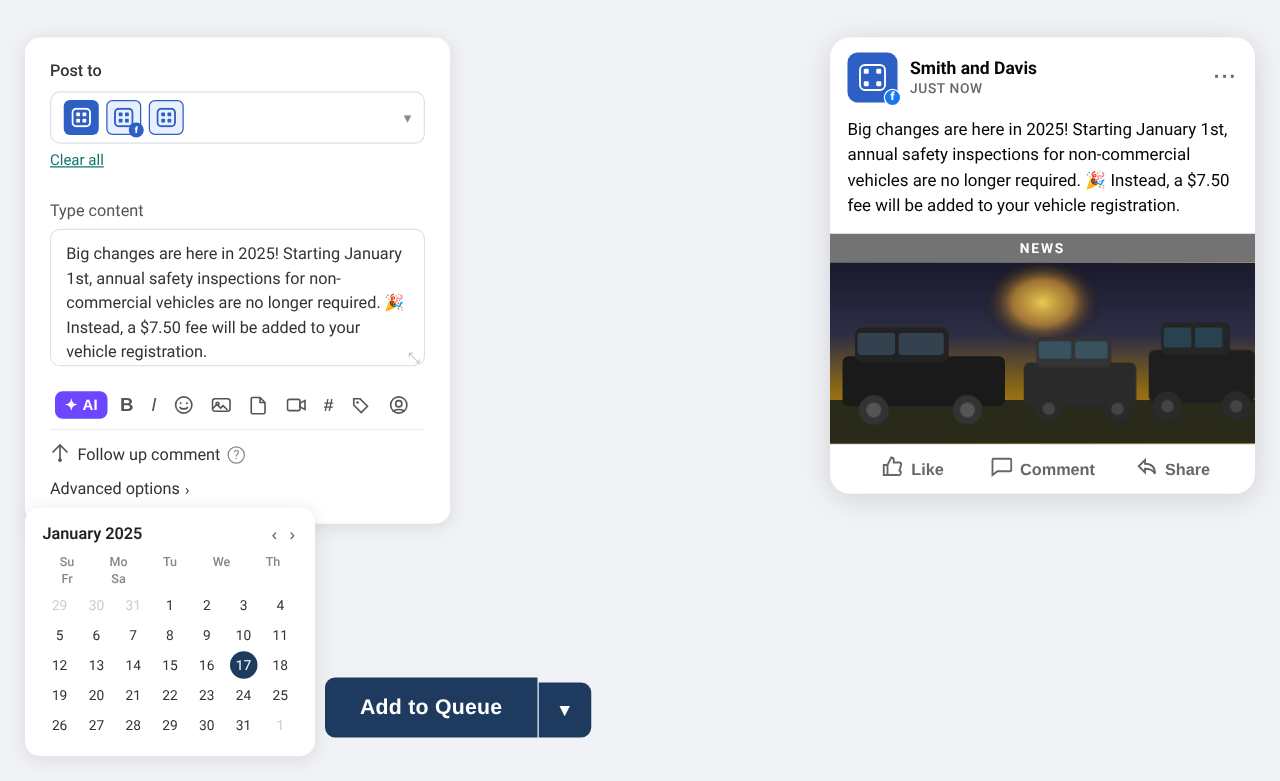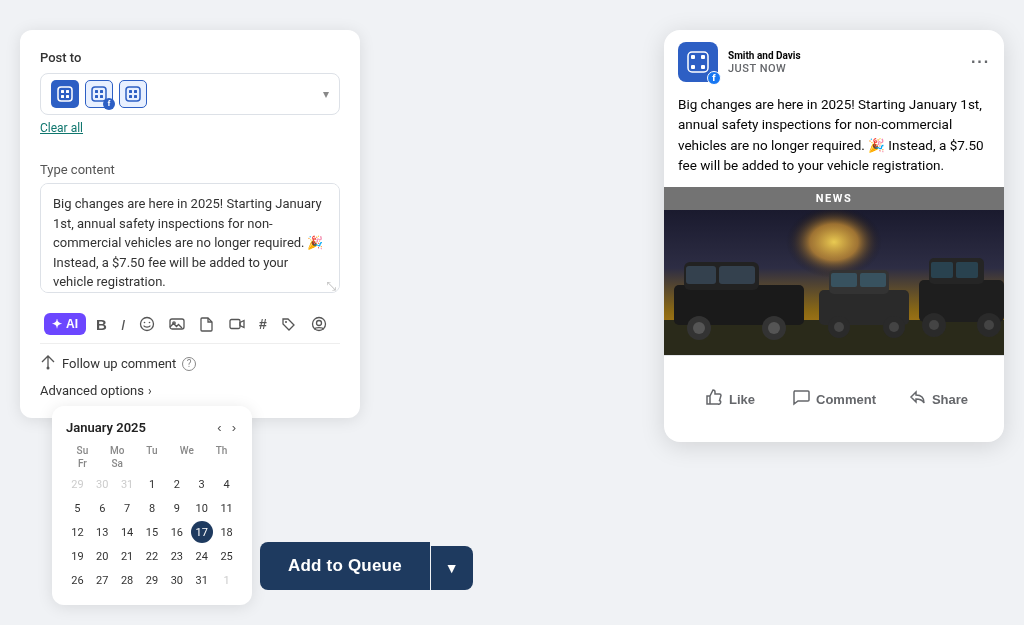--- a/index.html
+++ b/index.html
@@ -211,25 +211,24 @@
       color: #333;
       cursor: pointer;
     }
 
     
     .calendar-widget {
       background: #fff;
       border-radius: 12px;
       box-shadow: 0 2px 16px rgba(0,0,0,0.10);
       padding: 14px;
-      width: 200px;
+      width: 232px;
       position: absolute;
       bottom: 20px;
       left: 20px;
-      margin-left: 32px;
     }
 
     .calendar-header {
       display: flex;
       align-items: center;
       justify-content: space-between;
       margin-bottom: 10px;
     }
 
     .calendar-month-title {
@@ -385,21 +384,21 @@
       color: white;
       font-size: 8px;
       font-weight: bold;
     }
 
     .fb-post-meta {
       flex: 1;
     }
 
     .fb-post-name {
-      font-size: 10px;
+      font-size: 14px;
       font-weight: 700;
       color: #050505;
       line-height: 1.2;
     }
 
     .fb-post-time {
       font-size: 11px;
       color: #65676b;
       letter-spacing: 0.5px;
       text-transform: uppercase;
@@ -474,21 +473,21 @@
       transform: translateX(-50%);
       width: 60px;
       height: 60px;
       background: radial-gradient(circle, #ffdd55 0%, #f0a830 40%, transparent 70%);
       border-radius: 50%;
       opacity: 0.8;
     }
 
     .fb-post-actions {
       display: flex;
-      padding: 24px 14px;
+      padding: 0 14px;
       border-top: 1px solid #e4e6eb;
       gap: 0;
     }
 
     .fb-action-btn {
       flex: 1;
       display: flex;
       align-items: center;
       justify-content: center;
       gap: 6px;

